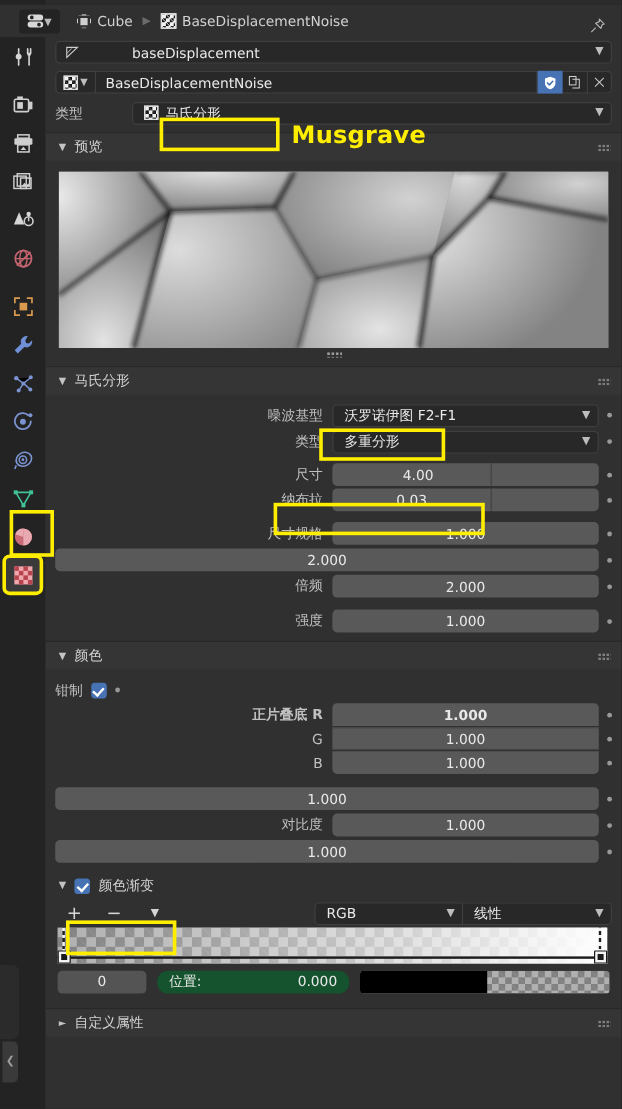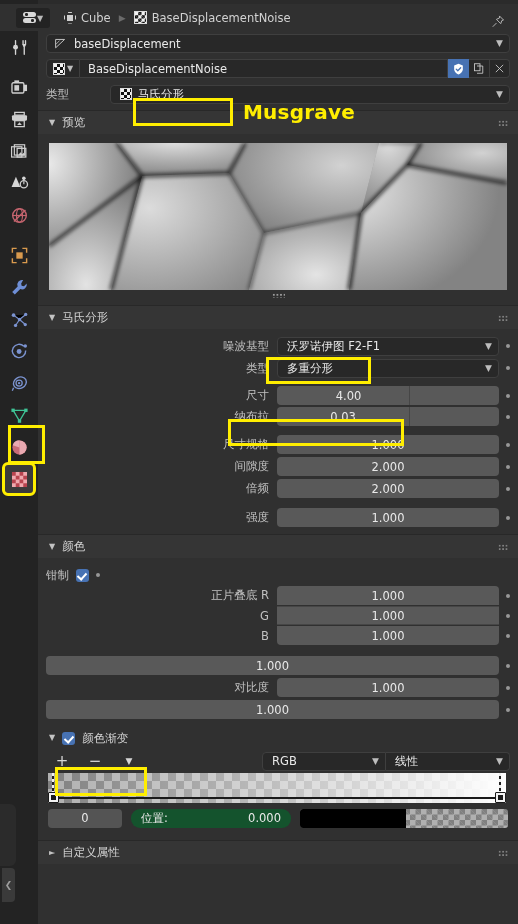--- a/index.html
+++ b/index.html
@@ -196,20 +196,21 @@
   
   .field {
     background: #545454;
     border-radius: 4px;
     height: 19px;
     display: flex;
     align-items: center;
     box-sizing: border-box;
     color: #e9e9e9;
     font-size: 11.5px;
+    gap: 36px;
   }
   .field.dark {
     background: #282828;
     border: 1px solid #3f3f3f;
   }
   .field.slider {
     justify-content: center;
     background: #595959;
   }
   .chev {
@@ -756,21 +757,20 @@
 
       <div class="row" style="height:21px;padding:0 8px;">
         <div class="lbl" style="width:223px;padding-right:8px;">尺寸规格</div>
         <div class="field slider" style="flex:1 1 auto;">
           <span>1.000</span>
         </div>
         <span class="deco-dot"></span>
       </div>
 
       <div class="row" style="height:21px;padding:0 8px;margin-top:1px;">
-        <div class="lbl" style="width:223px;padding-right:8px;">间隙度</div>
         <div class="field slider" style="flex:1 1 auto;">
           <span>2.000</span>
         </div>
         <span class="deco-dot"></span>
       </div>
 
       <div class="row" style="height:21px;padding:0 8px;margin-top:1px;">
         <div class="lbl" style="width:223px;padding-right:8px;font-family:Liberation Serif, serif;">倍频</div>
         <div class="field slider" style="flex:1 1 auto;">
           <span>2.000</span>
@@ -795,21 +795,21 @@
       <span class="grip"></span>
     </div>
     <div class="sect-body" style="padding-top:7px;padding-bottom:6px;">
 
       <div class="row" style="height:20px;padding:0 8px;justify-content:flex-start;">
         <span class="lbl" style="margin-right:7px;">钳制</span>
         <span class="cbox"></span>
         <span class="deco-dot"></span>
       </div>
 
-      <div class="row" style="height:21px;padding:0 8px;">
+      <div class="row" style="height:21px;padding:0 8px;font-weight:bold;">
         <div class="lbl" style="width:223px;padding-right:8px;">正片叠底 R</div>
         <div class="field slider" style="flex:1 1 auto;border-radius:4px 4px 0 0;">
           <span>1.000</span>
         </div>
         <span class="deco-dot"></span>
       </div>
 
       <div class="row" style="height:21px;padding:0 8px;margin-top:-1px;">
         <div class="lbl" style="width:223px;padding-right:8px;">G</div>
         <div class="field slider" style="flex:1 1 auto;border-radius:0;border-top:1px solid #464646;border-bottom:1px solid #464646;">

